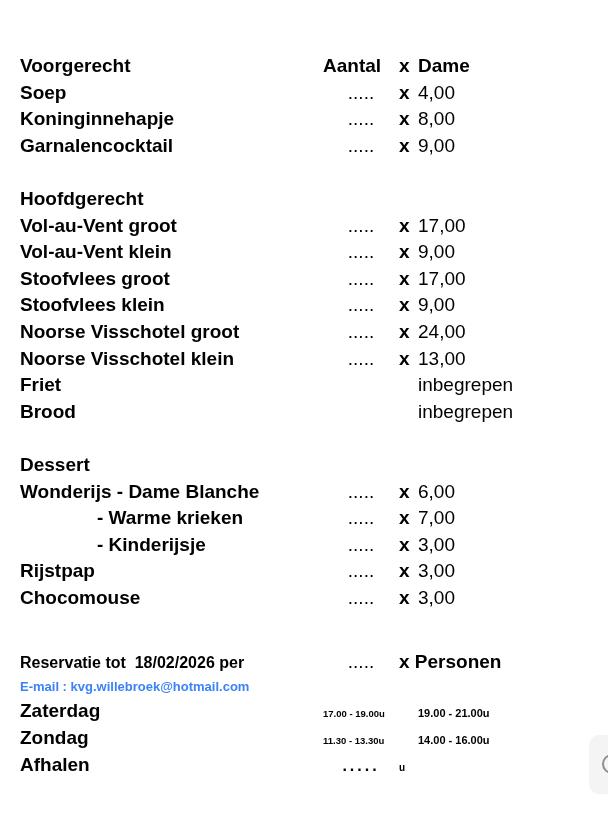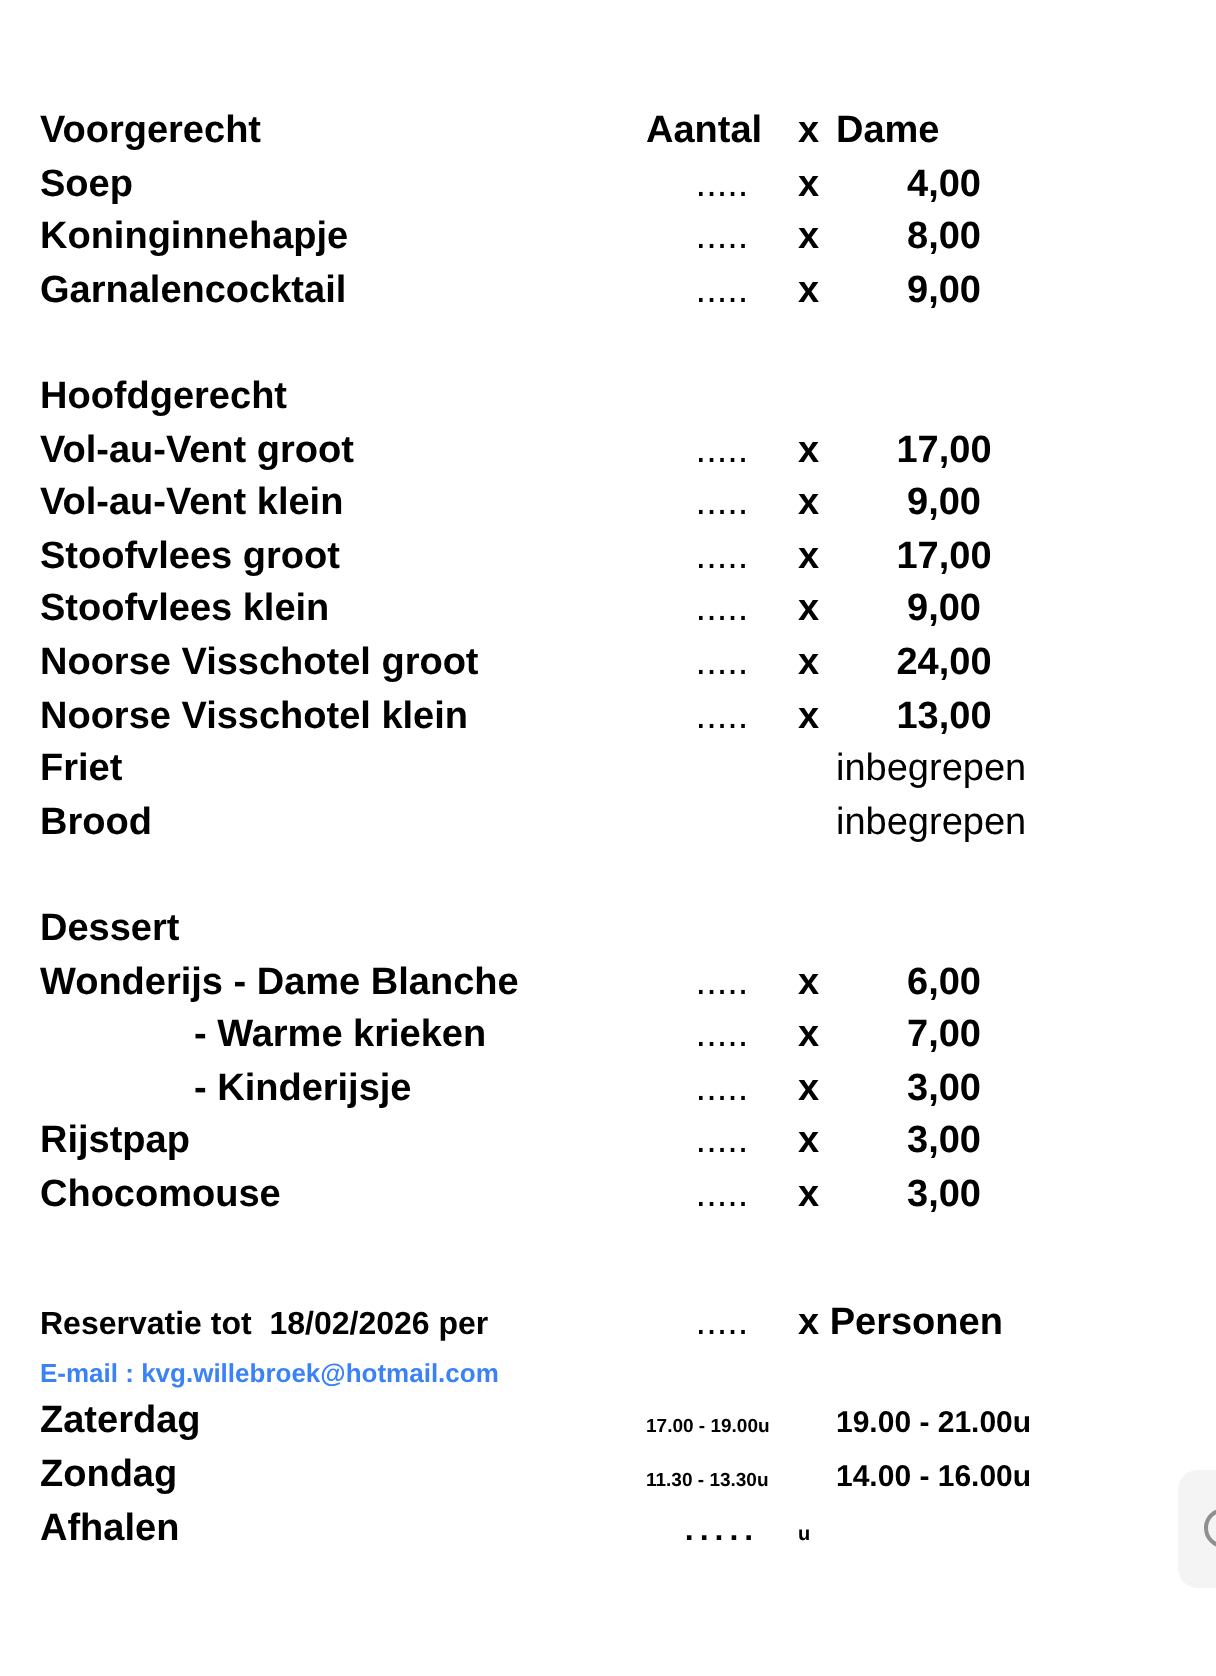--- a/index.html
+++ b/index.html
@@ -23,41 +23,41 @@
     align-items: baseline;
     height: 26.6px;
     font-size: 19px;
     line-height: 26.6px;
     white-space: nowrap;
   }
   .c-label   { width: 303px; flex: 0 0 auto; box-sizing: border-box; font-weight: bold; }
   .c-label.indent { padding-left: 77px; }
   .c-aantal  { width: 76px;  flex: 0 0 auto; text-align: center; }
   .c-x       { width: 19px;  flex: 0 0 auto; font-weight: bold; }
-  .c-prijs   { width: 108px; flex: 0 0 auto; text-align: center; font-weight: bold; }
+  .c-prijs   { width: 108px; flex: 0 0 auto; text-align: left; font-weight: normal; }
   .c-prijs.left { text-align: left; font-weight: normal; }
   .hdr       { font-weight: bold; }
   .c-aantal.hdr { text-align: left; }
   .c-prijs.hdr  { text-align: left; }
   .gap    { height: 26.6px; }
   .gap-lg { height: 38px; }
 
   .res-row { height: 27px; }
   .res-label {
     width: 303px; flex: 0 0 auto;
     color: #000000; font-weight: bold; font-size: 16px;
     white-space: pre;
   }
   .res-personen { font-weight: bold; font-size: 19px; padding-left: 0px; }
 
   .email-row { height: 22px; line-height: 22px; }
   .email-text { color: #3b82f6; font-weight: bold; font-size: 13px; }
 
   .c-slot1 { width: 95px; flex: 0 0 auto; font-size: 9.5px; font-weight: bold; }
-  .c-slot2 { font-size: 15px; font-weight: bold; }
+  .c-slot2 { font-size: 11px; font-weight: bold; }
 
   .pickup-dots { font-weight: bold; font-size: 16px; letter-spacing: 3px; }
   .pickup-unit { font-size: 10px; font-weight: bold; }
 
   .float-panel {
     position: absolute;
     left: 589px; top: 735px;
     width: 19px; height: 59px;
     background: #f4f4f5;
     border-radius: 10px 0 0 10px;

